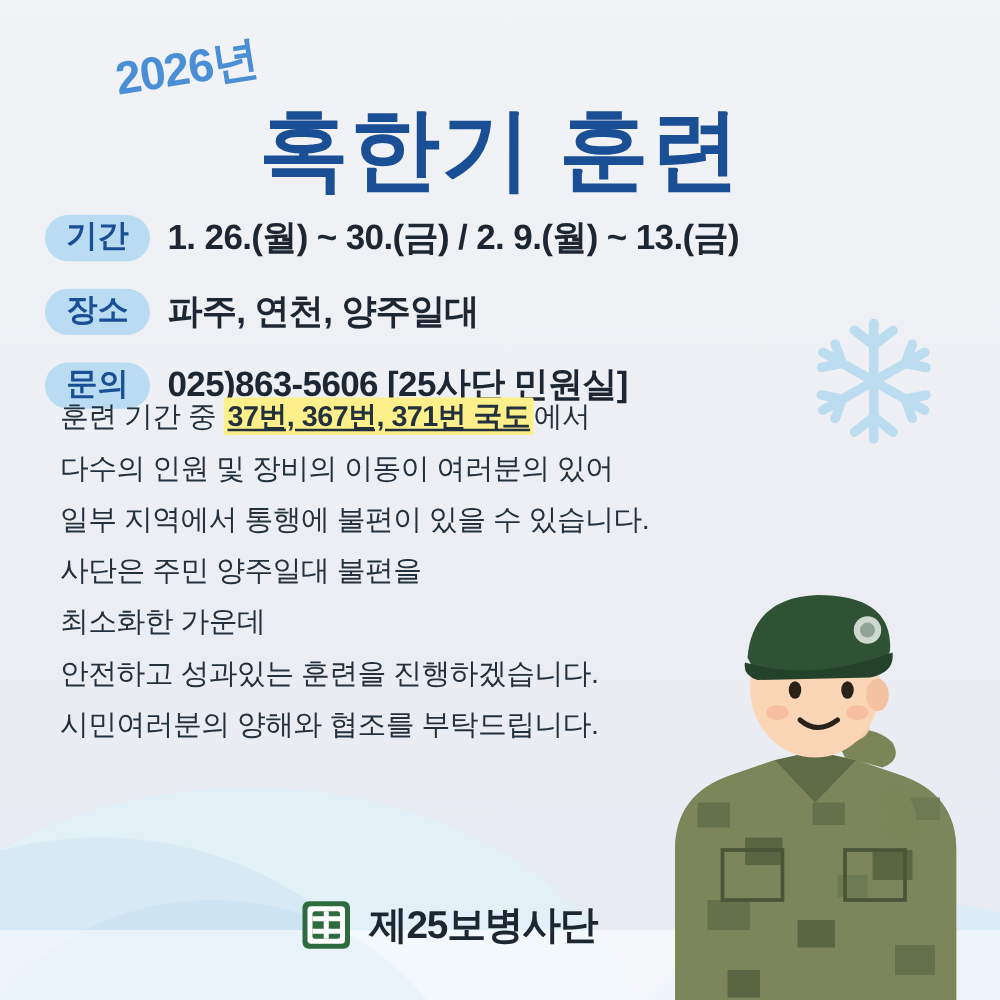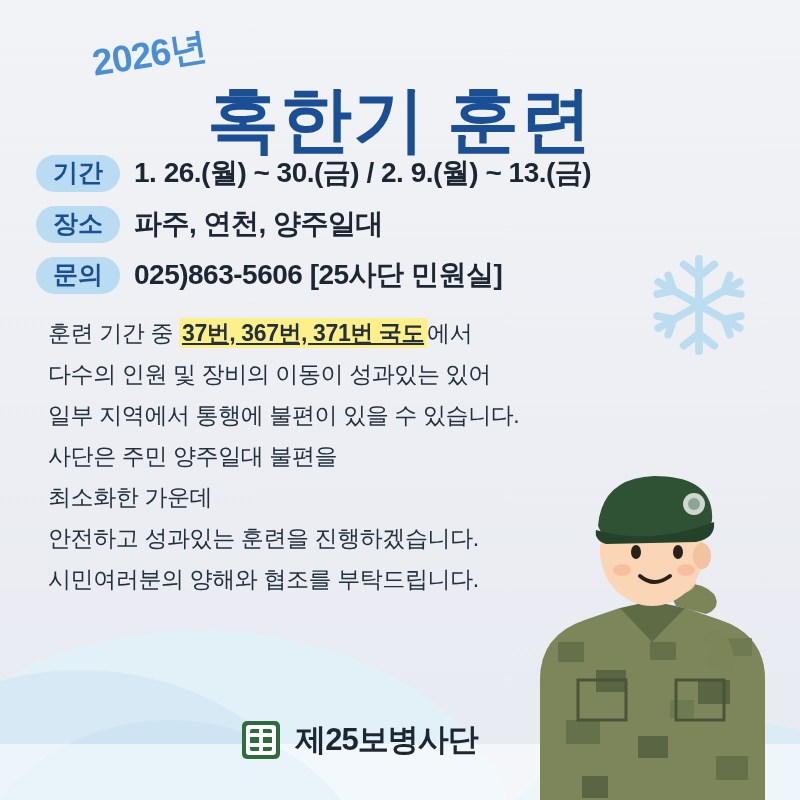--- a/index.html
+++ b/index.html
@@ -79,20 +79,21 @@
   .info-list {
     position: absolute;
     left: 36px; top: 152px;
     width: 730px;
   }
   .info-row {
     display: flex;
     align-items: center;
     margin-bottom: 9px;
     height: 42px;
+    margin-top: 17px;
   }
   .pill {
     flex: 0 0 auto;
     background: #b9dcf3;
     color: #1a4f95;
     font-size: 25px;
     font-weight: bold;
     padding: 5px 17px 7px;
     border-radius: 20px;
     line-height: 1;
@@ -200,21 +201,21 @@
       <span class="info-val">파주, 연천, 양주일대</span>
     </div>
     <div class="info-row">
       <span class="pill">문의</span>
       <span class="info-val">025)863-5606 [25사단 민원실]</span>
     </div>
   </div>
 
   <div class="body-text">
     <div class="body-line"><span>훈련 기간 중 </span><span class="hl">37번, 367번, 371번 국도</span><span>에서</span></div>
-    <div class="body-line">다수의 인원 및 장비의 이동이 성과있는 있어</div>
+    <div class="body-line">다수의 인원 및 장비의 이동이 여러분의 있어</div>
     <div class="body-line">일부 지역에서 통행에 불편이 있을 수 있습니다.</div>
     <div class="body-line">사단은 주민 양주일대 불편을</div>
     <div class="body-line">최소화한 가운데</div>
     <div class="body-line">안전하고 성과있는 훈련을 진행하겠습니다.</div>
     <div class="body-line">시민여러분의 양해와 협조를 부탁드립니다.</div>
   </div>
 
   <svg class="soldier" viewBox="0 0 330 420">
 
     <path d="M70 420 L70 300 Q70 255 115 240 L150 228 L215 228 L250 240 Q295 255 295 300 L295 420 Z" fill="#6e7a52"></path>

